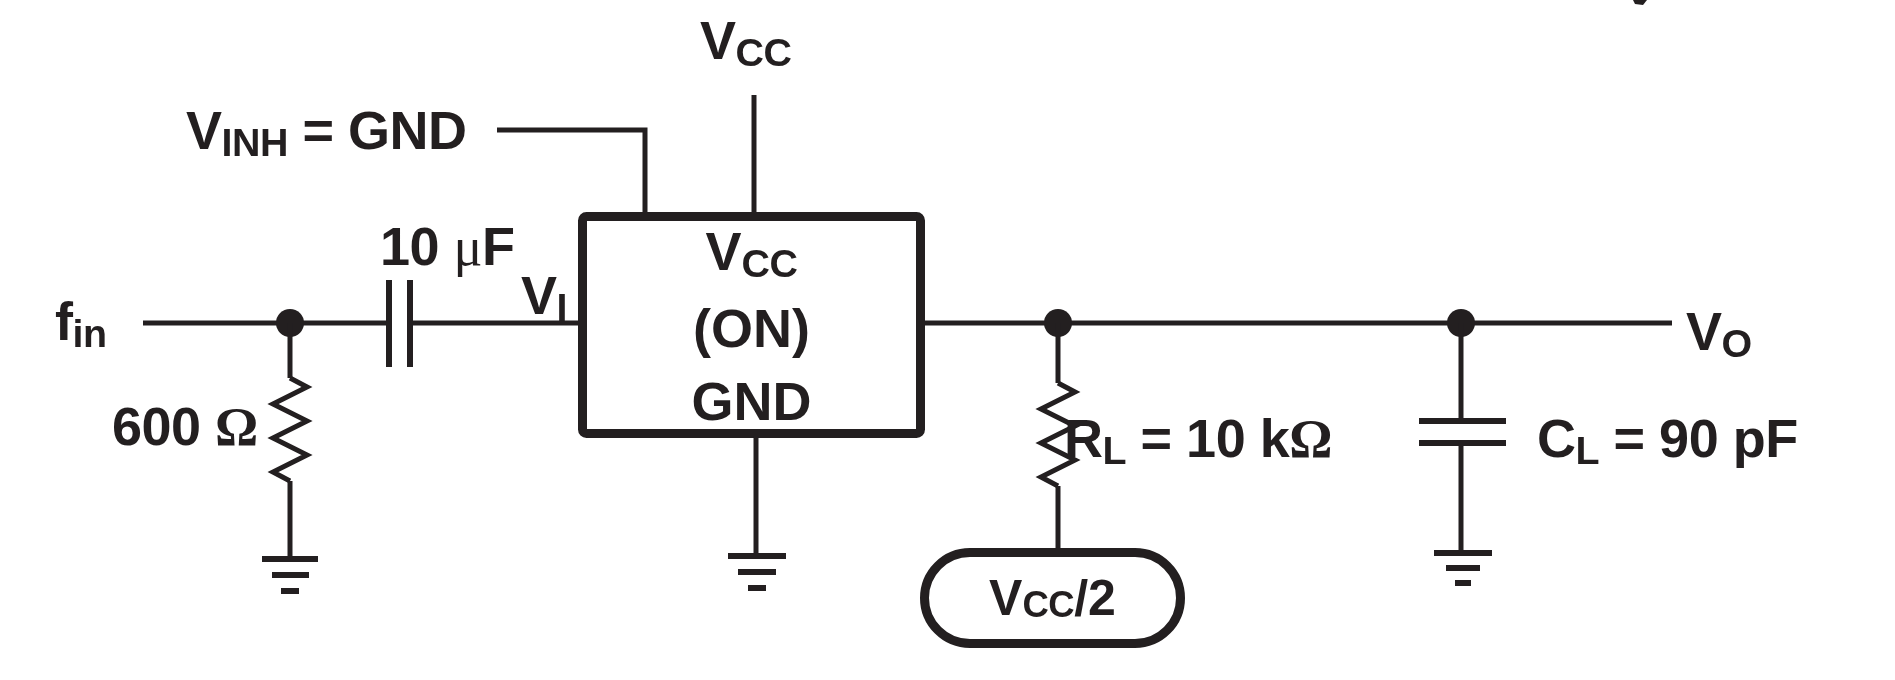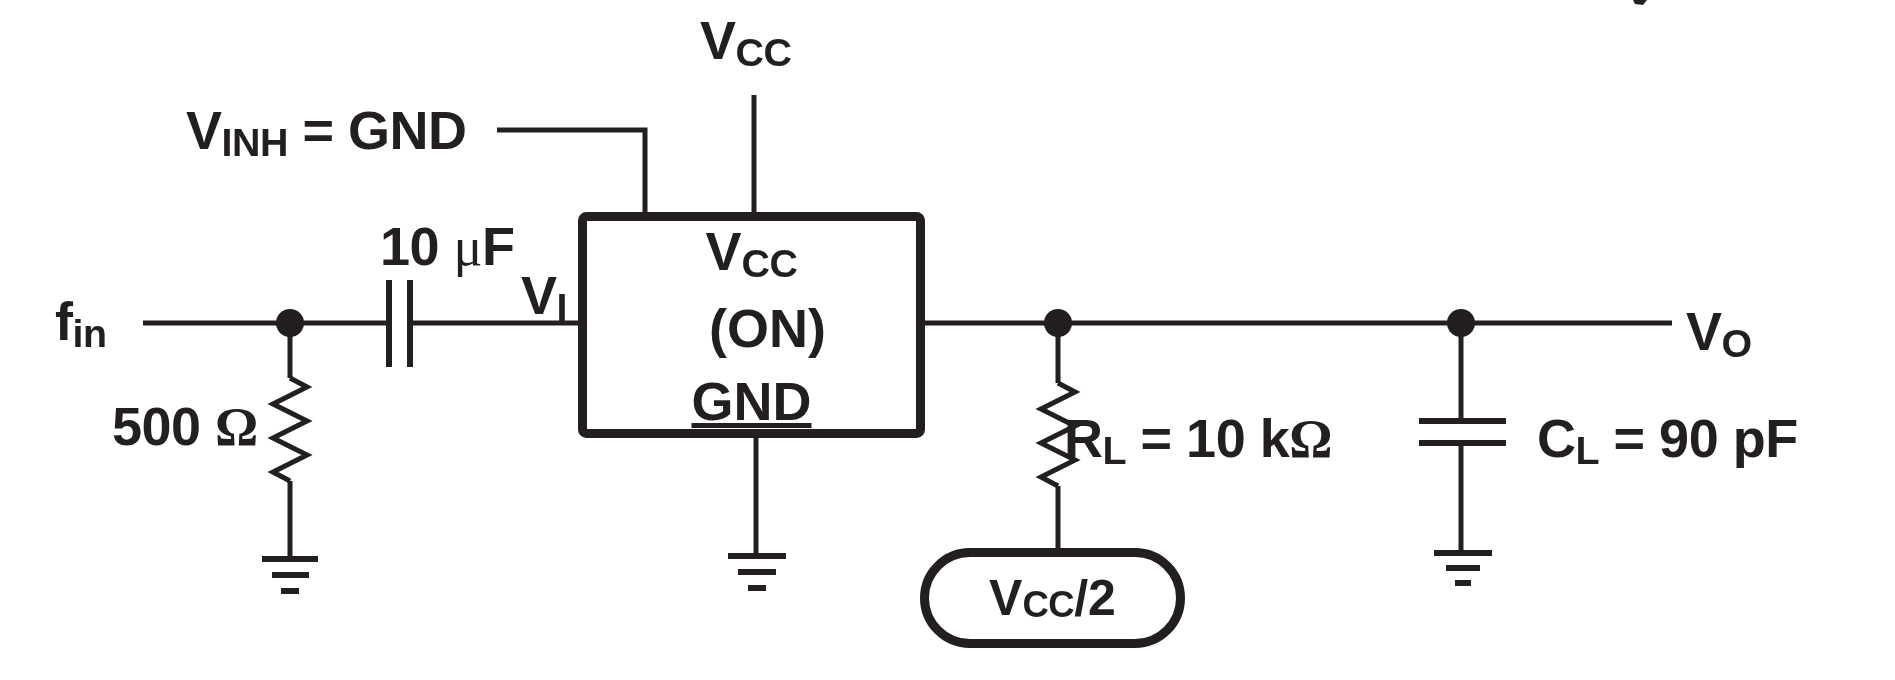--- a/index.html
+++ b/index.html
@@ -89,28 +89,28 @@
   </svg>
 
   <div class="lbl" style="left:186px; top:103px;"><span>V</span><span class="sb">INH</span><span> = GND</span></div>
 
   <div class="lbl" style="left:700px; top:13px;"><span>V</span><span class="sb">CC</span></div>
 
   <div class="lbl" style="left:55px; top:294px;"><span>f</span><span class="sb">in</span></div>
 
   <div class="lbl" style="left:352px; top:219px;margin-left:28px;"><span>10 </span><span class="mu">μ</span><span>F</span></div>
 
-  <div class="lbl" style="left:112px; top:399px;"><span>500 </span><span class="sym">Ω</span></div>
+  <div class="lbl" style="left:112px; top:399px;"><span>600 </span><span class="sym">Ω</span></div>
 
   <div class="lbl" style="left:521px; top:268px;"><span>V</span><span class="sb">I</span></div>
 
   <div class="box-text">
     <div class="box-line" style="top:11px;"><span>V</span><span class="sb">CC</span></div>
-    <div class="box-line" style="top:88px;margin-left:16px;">(ON)</div>
-    <div class="box-line" style="top:161px;text-decoration:underline;">GND</div>
+    <div class="box-line" style="top:88px;">(ON)</div>
+    <div class="box-line" style="top:161px;">GND</div>
   </div>
 
   <div class="lbl" style="left:1064px; top:411px;"><span>R</span><span class="sb">L</span><span> = 10 k</span><span class="sym">Ω</span></div>
 
   <div class="lbl" style="left:1537px; top:411px;"><span>C</span><span class="sb">L</span><span> = 90 pF</span></div>
 
   <div class="lbl" style="left:1686px; top:304px;"><span>V</span><span class="sb">O</span></div>
 
   <div class="oval-text"><span>V</span><span class="sb">CC</span><span>/2</span></div>
 

